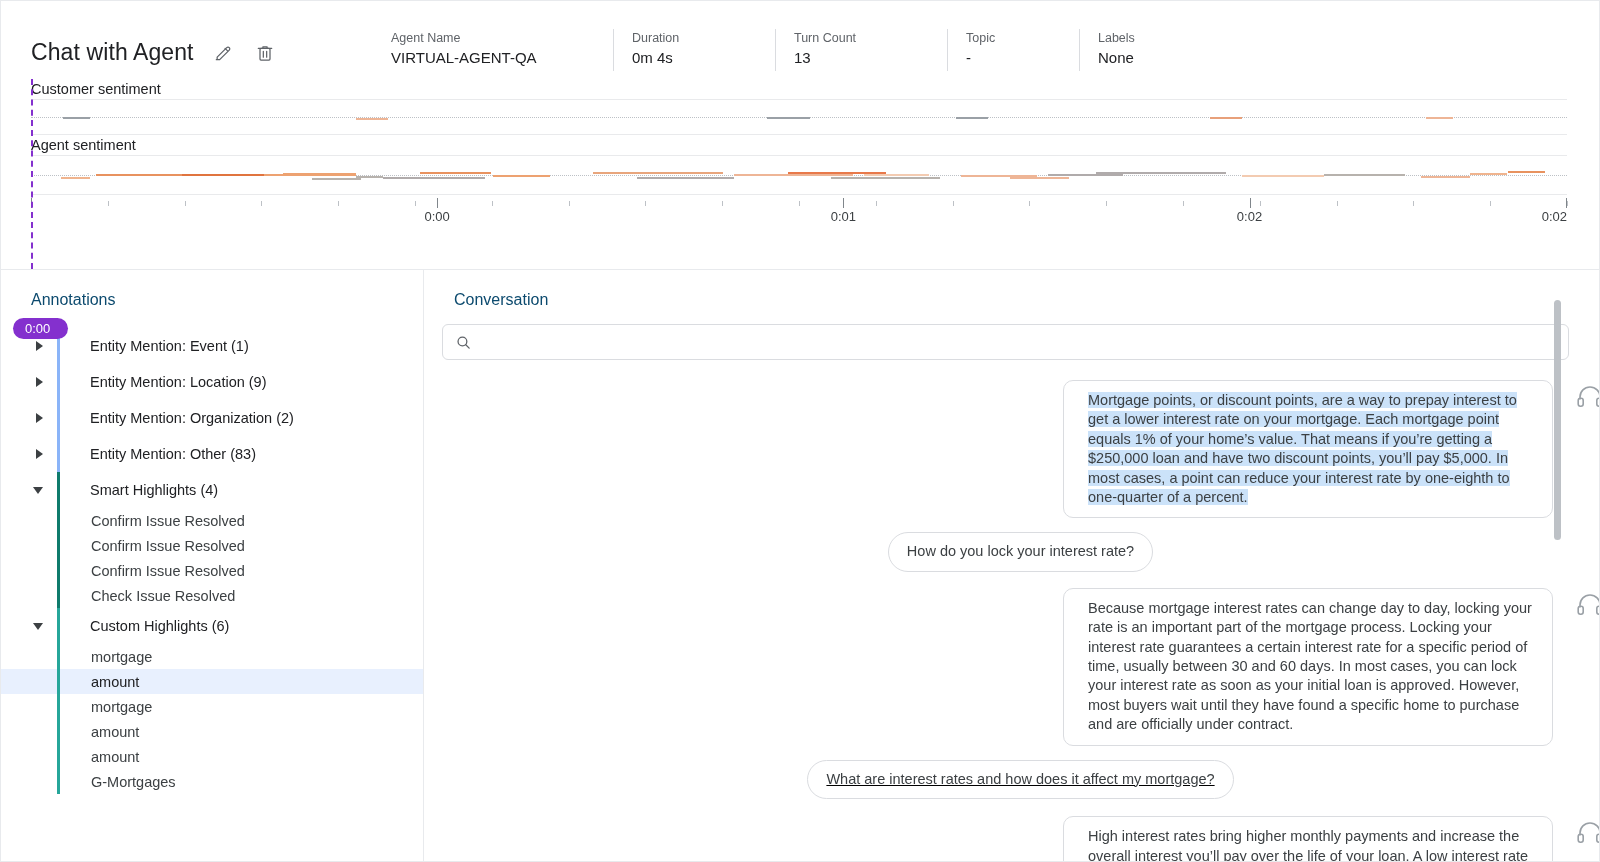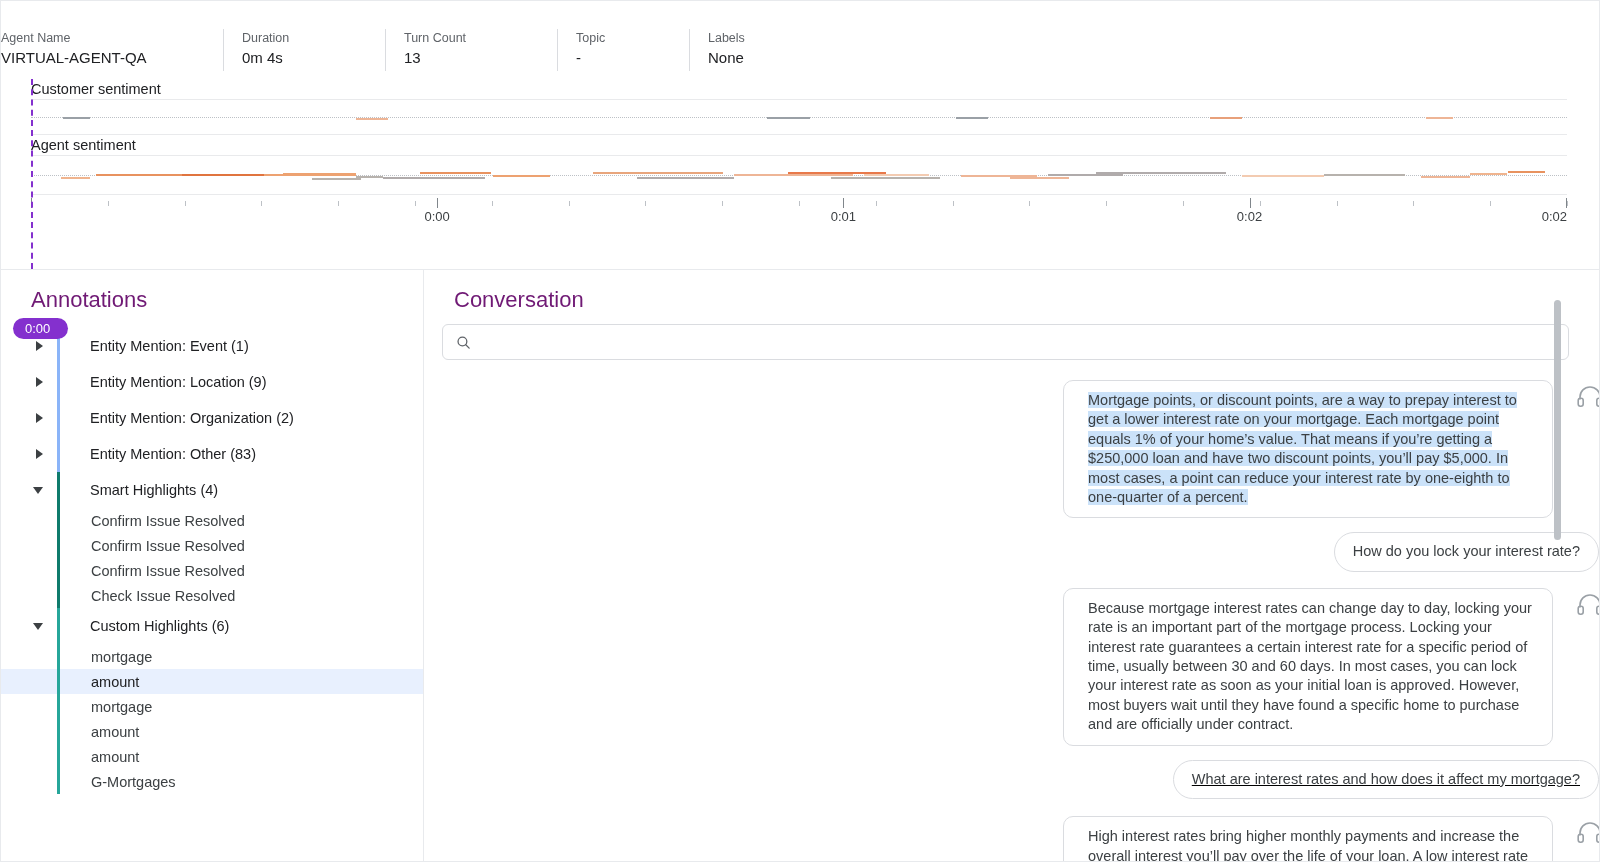--- a/index.html
+++ b/index.html
@@ -183,22 +183,22 @@
     box-sizing: border-box;
     position: relative;
     overflow: hidden;
   }
   .right-pane {
     flex: 1 1 auto;
     position: relative;
     overflow: hidden;
   }
   .section-title {
-    font-size: 22px;
-    color: #701a75;
+    font-size: 16px;
+    color: #0c4a6e;
     font-weight: 400;
     padding: 12px 0 0 30px;
     line-height: 36px;
   }
 
   
   .tree { padding-top: 10px; }
   .tree-group {
     display: flex;
     align-items: stretch;
@@ -288,21 +288,21 @@
     height: 510px;
     overflow: hidden;
     padding-left: 18px;
     padding-right: 0;
   }
   .msg-row {
     display: flex;
     margin-bottom: 14px;
     align-items: flex-start;
   }
-  .msg-row.left  { justify-content: flex-end; }
+  .msg-row.left  { justify-content: center; }
   .msg-row.right { justify-content: flex-end; }
   .bubble {
     border: 1px solid #dadce0;
     border-radius: 10px;
     padding: 10px 14px;
     font-size: 14.5px;
     line-height: 19.4px;
     color: #3c4043;
     background: #fff;
     box-sizing: border-box;
@@ -341,20 +341,37 @@
     z-index: 9;
     cursor: pointer;
   }
 </style>
 </head>
 <body>
 
 <div id="app">
 
   <div class="header">
+    <div class="title-block">
+      <div class="page-title">Chat with Agent</div>
+      <div class="icon-btn">
+        <svg width="20" height="20" viewBox="0 0 24 24" fill="none" stroke="#5f6368" stroke-width="1.5" stroke-linecap="round" stroke-linejoin="round">
+          <path d="M4 20h4L19.5 8.5a2.1 2.1 0 0 0-3-3L5 17v3z"></path>
+          <path d="M14.5 6.5l3 3"></path>
+        </svg>
+      </div>
+      <div class="icon-btn">
+        <svg width="20" height="20" viewBox="0 0 24 24" fill="none" stroke="#5f6368" stroke-width="1.5" stroke-linecap="round" stroke-linejoin="round">
+          <path d="M4 6.5h16"></path>
+          <path d="M9.5 6.5V4.5h5v2"></path>
+          <rect x="6" y="6.5" width="12" height="14" rx="1.2"></rect>
+          <path d="M10 10v7M14 10v7"></path>
+        </svg>
+      </div>
+    </div>
     <div class="meta-group">
       <div class="meta-col mc-agent">
         <div class="meta-label">Agent Name</div>
         <div class="meta-value">VIRTUAL-AGENT-QA</div>
       </div>
       <div class="meta-col mc-duration">
         <div class="meta-label">Duration</div>
         <div class="meta-value">0m 4s</div>
       </div>
       <div class="meta-col mc-turn">

